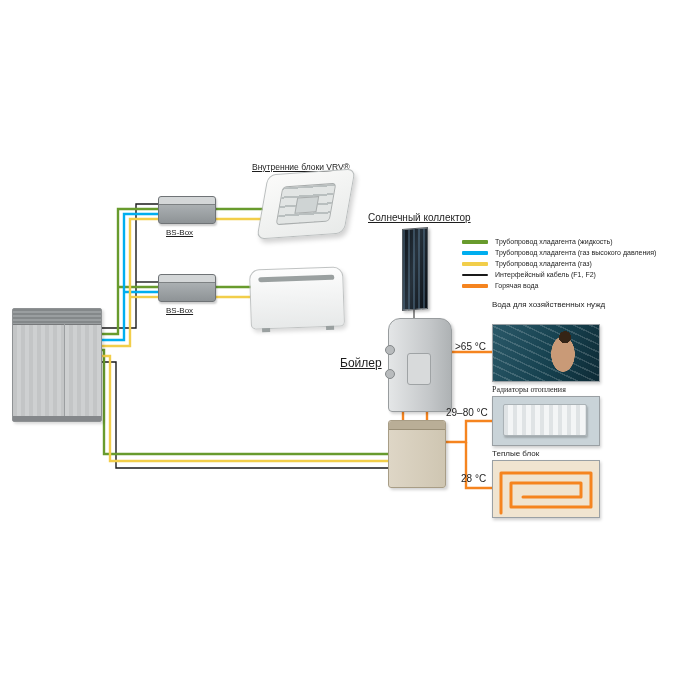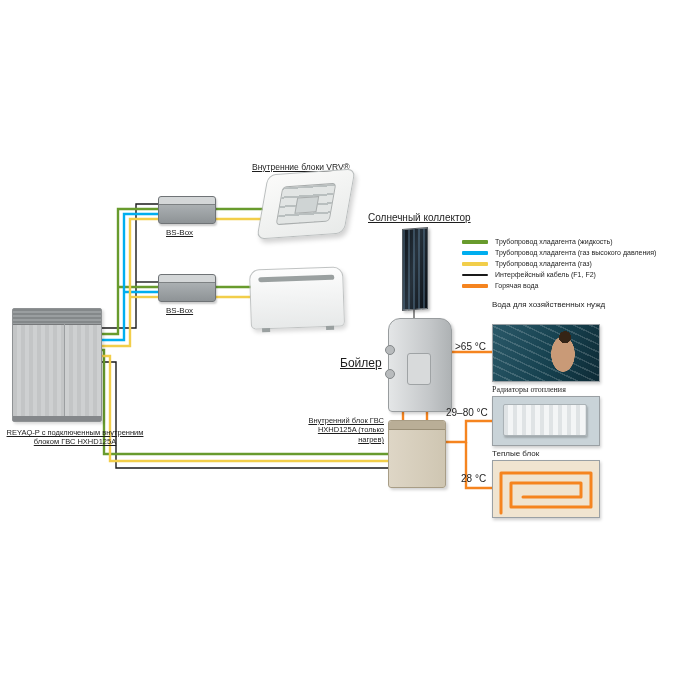--- a/index.html
+++ b/index.html
@@ -118,21 +118,20 @@
     <path class="pipe" d="M466,442 V488 H492" stroke="#F5841F"></path>
 
     <path class="thin" d="M414,306 V320"></path>
   </svg>
 
   <div class="outdoor">
     <div class="top"></div>
     <div class="seam"></div>
     <div class="base"></div>
   </div>
-  <div class="lbl" style="left:0;top:428px;width:150px;text-align:center;font-size:7.5px;">REYAQ-P с подключенным внутренним блоком ГВС HXHD125A</div>
 
   <div class="bsbox" style="left:158px;top:196px;">
     <div class="cap"></div>
   </div>
   <div class="lbl" style="left:166px;top:228px;font-size:8px;">BS-Box</div>
 
   <div class="bsbox" style="left:158px;top:274px;">
     <div class="cap"></div>
   </div>
   <div class="lbl" style="left:166px;top:306px;font-size:8px;">BS-Box</div>
@@ -154,21 +153,20 @@
   <div class="boiler">
     <div class="port" style="left:-4px;top:26px;"></div>
     <div class="port" style="left:-4px;top:50px;"></div>
     <div class="panel"></div>
   </div>
   <div class="lbl" style="left:340px;top:356px;font-size:12px;">Бойлер</div>
 
   <div class="hxhd">
     <div class="cap"></div>
   </div>
-  <div class="lbl" style="left:296px;top:416px;width:88px;text-align:right;font-size:7.5px;">Внутренний блок ГВС HXHD125A (только нагрев)</div>
 
   <div class="legend">
     <div class="row">
       <div class="swatch" style="background: rgb(104, 155, 45);"></div>
       <div class="text">Трубопровод хладагента (жидкость)</div>
     </div>
     <div class="row">
       <div class="swatch" style="background: rgb(0, 174, 239);"></div>
       <div class="text">Трубопровод хладагента (газ высокого давления)</div>
     </div>

